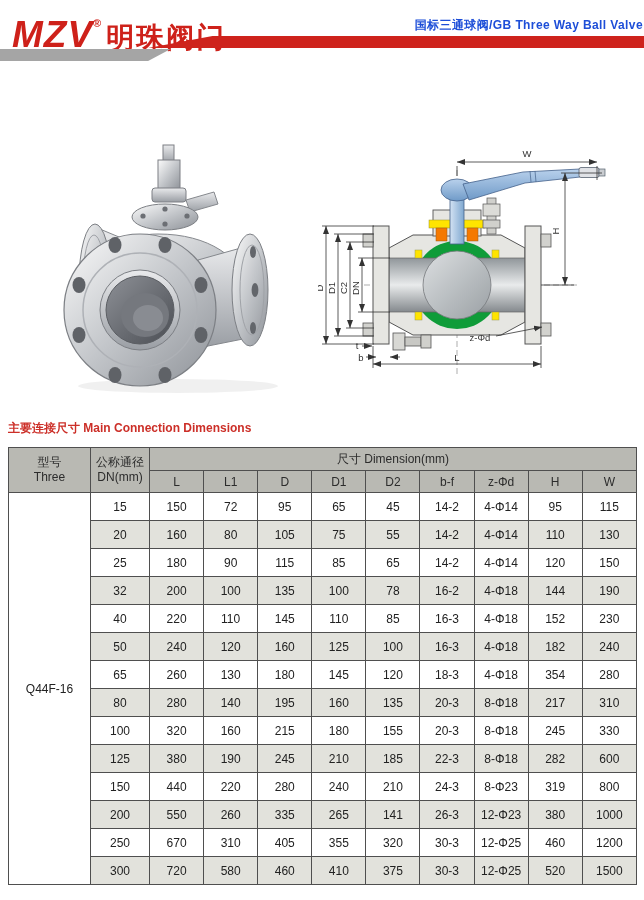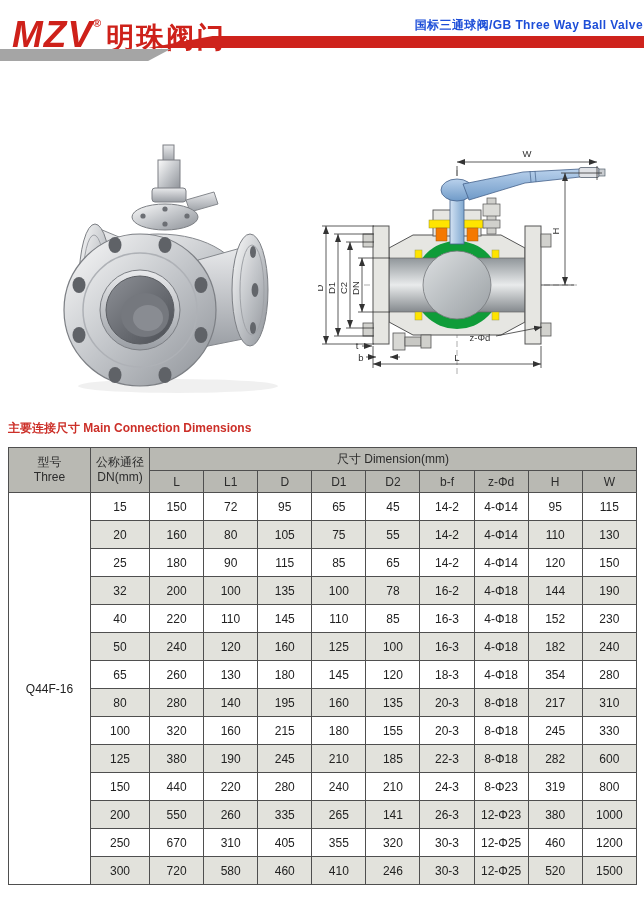--- a/index.html
+++ b/index.html
@@ -433,20 +433,20 @@
         <td>12-Φ25</td>
         <td>460</td>
         <td>1200</td>
       </tr>
       <tr class="alt">
         <td>300</td>
         <td>720</td>
         <td>580</td>
         <td>460</td>
         <td>410</td>
-        <td>246</td>
+        <td>375</td>
         <td>30-3</td>
         <td>12-Φ25</td>
         <td>520</td>
         <td>1500</td>
       </tr>
     </tbody>
 </table>
 
 </body></html>

